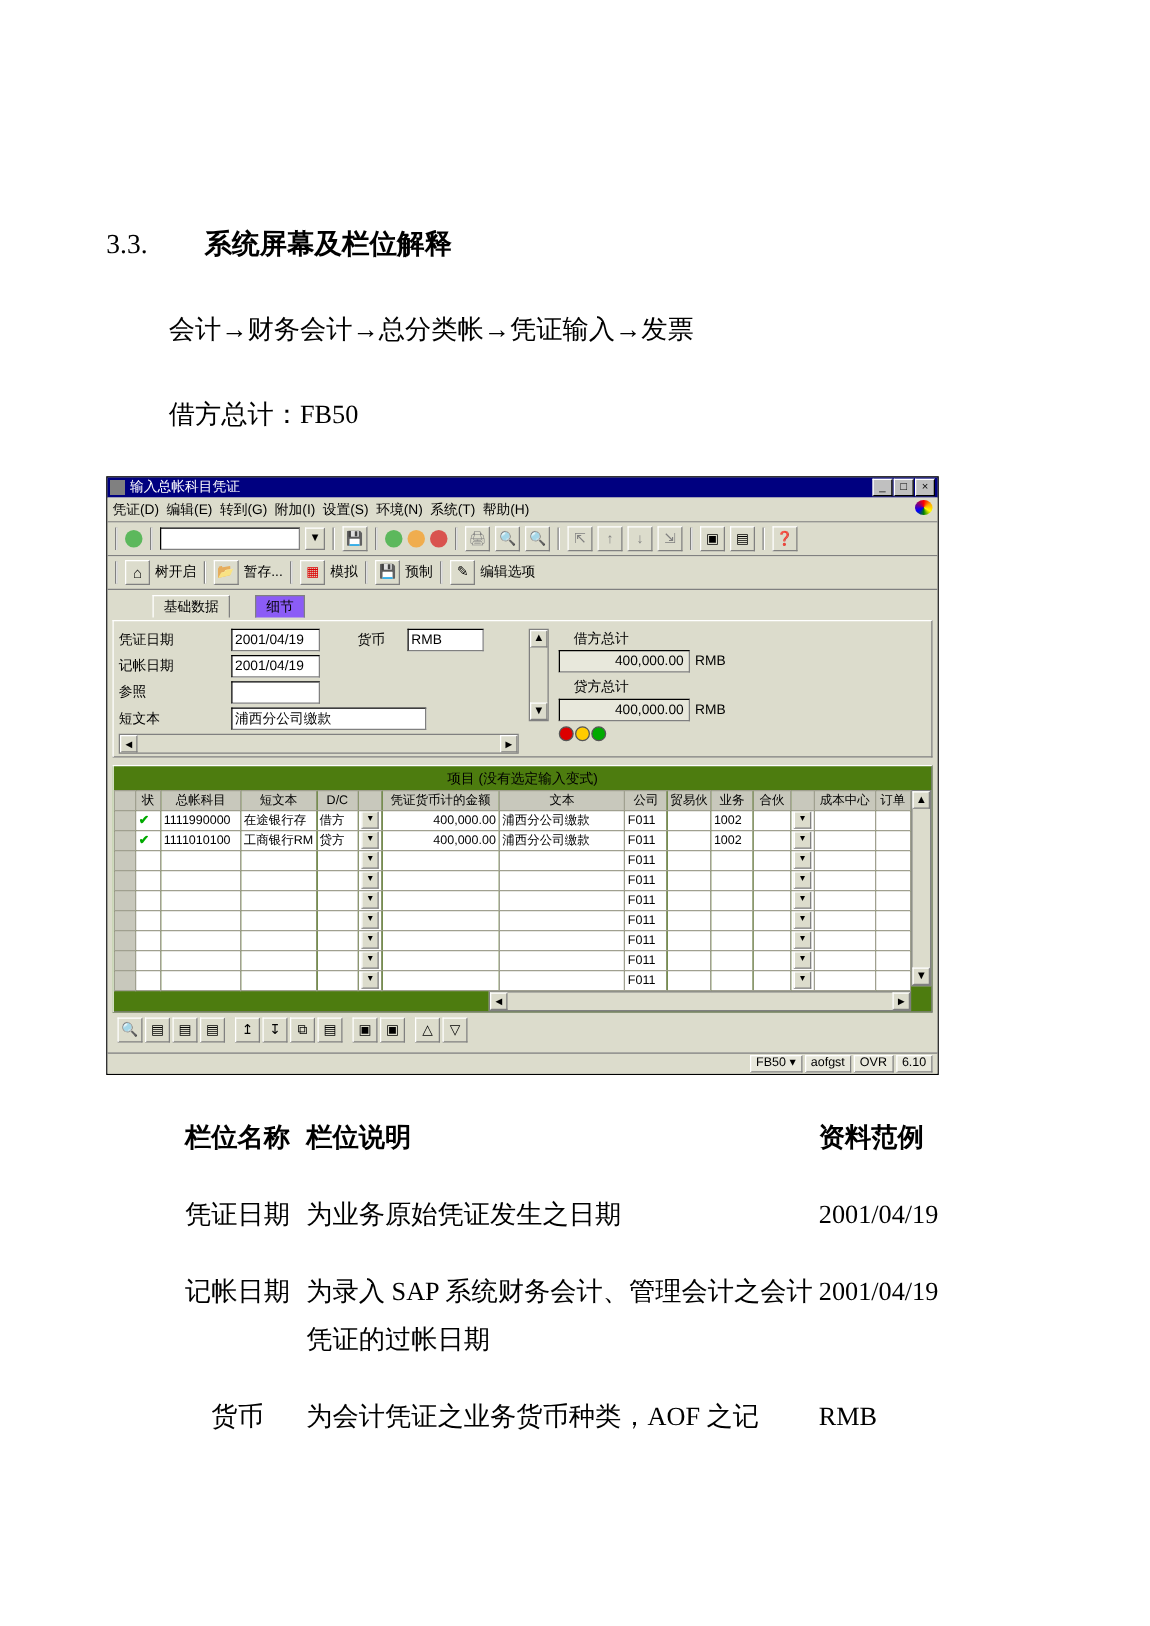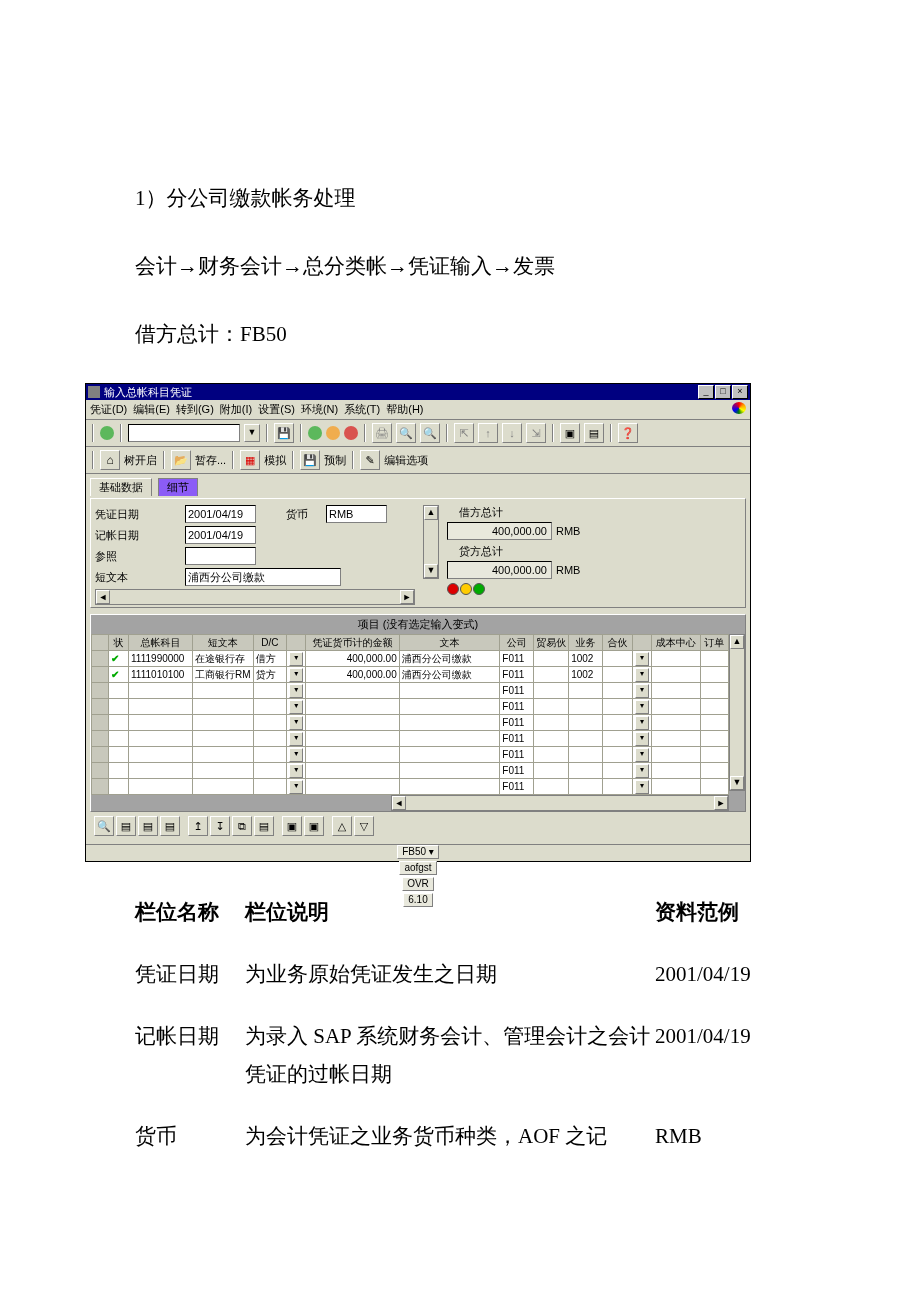--- a/index.html
+++ b/index.html
@@ -105,21 +105,21 @@
   .tree-icon::before { content:"⌂"; font-size:12px; }
   .folder-icon::before { content:"📂"; font-size:11px; filter:grayscale(0.2); }
   .sim-icon::before { content:"▦"; color:#d00; }
   .save-icon::before { content:"💾"; font-size:11px; }
   .pencil-icon::before { content:"✎"; }
 
   .client {
     background: #dcdccc;
     padding: 4px;
   }
-  .tabstrip { display:flex; gap:6px; margin-bottom:2px; }
+  .tabstrip { display:flex; gap:20px; margin-bottom:2px;margin-left:32px; }
   .tab {
     background:#dcdccc;
     border:1px solid #fff; border-right-color:#808080; border-bottom:none;
     padding: 1px 8px;
     font-size:11px;
   }
   .tab.inactive { background:#8b5cf6; border-top-color:#808080; border-left-color:#808080; }
 
   .header-panel {
     border:1px solid #808080; border-top-color:#fff; border-left-color:#fff;
@@ -169,21 +169,21 @@
   .hscroll {
     flex:1; height:14px; background:#dcdccc;
     border:1px solid #808080;
     display:flex; justify-content:space-between;
   }
   .hscroll .arrow { width:12px; text-align:center; font-size:9px; background:#dcdccc; border:1px solid #fff; border-right-color:#808080; border-bottom-color:#808080; line-height:12px; }
 
   .items-panel {
     margin-top:6px;
     border:1px solid #808080; border-top-color:#fff; border-left-color:#fff;
-    background:#a3a3a3;
+    background:#4d7c0f;
   }
   .items-title { text-align:center; font-size:11px; padding:2px 0; }
   .grid {
     width:100%;
     border-collapse:collapse;
     font-size:10px;
   }
   .grid th, .grid td {
     border:1px solid #a0a090;
     background:#fff;
@@ -210,49 +210,52 @@
 
   .icon-row {
     padding:4px; display:flex; gap:2px;
   }
   .icon-row .tb-btn { width:18px; height:18px; }
 
   .statusbar {
     background:#dcdccc;
     border-top:1px solid #808080;
     height:16px;
-    display:flex; justify-content:flex-start; align-items:center;
-    font-size:10px; padding:0 4px; gap:2px;flex-direction:column;
+    display:flex; justify-content:flex-end; align-items:center;
+    font-size:10px; padding:0 4px; gap:2px;
   }
   .status-cell {
     border:1px solid #808080; border-top-color:#fff; border-left-color:#fff;
     background:#e8e8dc; padding:0 4px; height:12px; line-height:12px;
   }
 
   .explain-table {
     margin-left: 50px;
     font-size: 21px;
     border-collapse: collapse;
   }
   .explain-table td {
     vertical-align: top;
     padding: 12px 0;
     line-height: 1.8;
   }
-  .explain-table td.c1 { width: 110px; }
+  .explain-table td.c1 { width: 110px; text-align: center; }
   .explain-table td.c2 { width: 410px; }
   .explain-table td.c3 { width: 150px; font-family:"Times New Roman", serif; }
 </style>
 </head>
 <body>
 
 <div class="page">
 
-
-  <div class="para">1）分公司缴款帐务处理</div>
+  <div class="section-heading">
+    <span class="num">3.3.</span>
+    <b>系统屏幕及栏位解释</b>
+  </div>
+
   <div class="para">会计→财务会计→总分类帐→凭证输入→发票</div>
   <div class="para">借方总计：FB50</div>
 
   <div class="sap-window">
 
     <div class="titlebar">
       <div class="titlebar-left">
         <span class="titlebar-icon"></span>
         <span>输入总帐科目凭证</span>
       </div>

